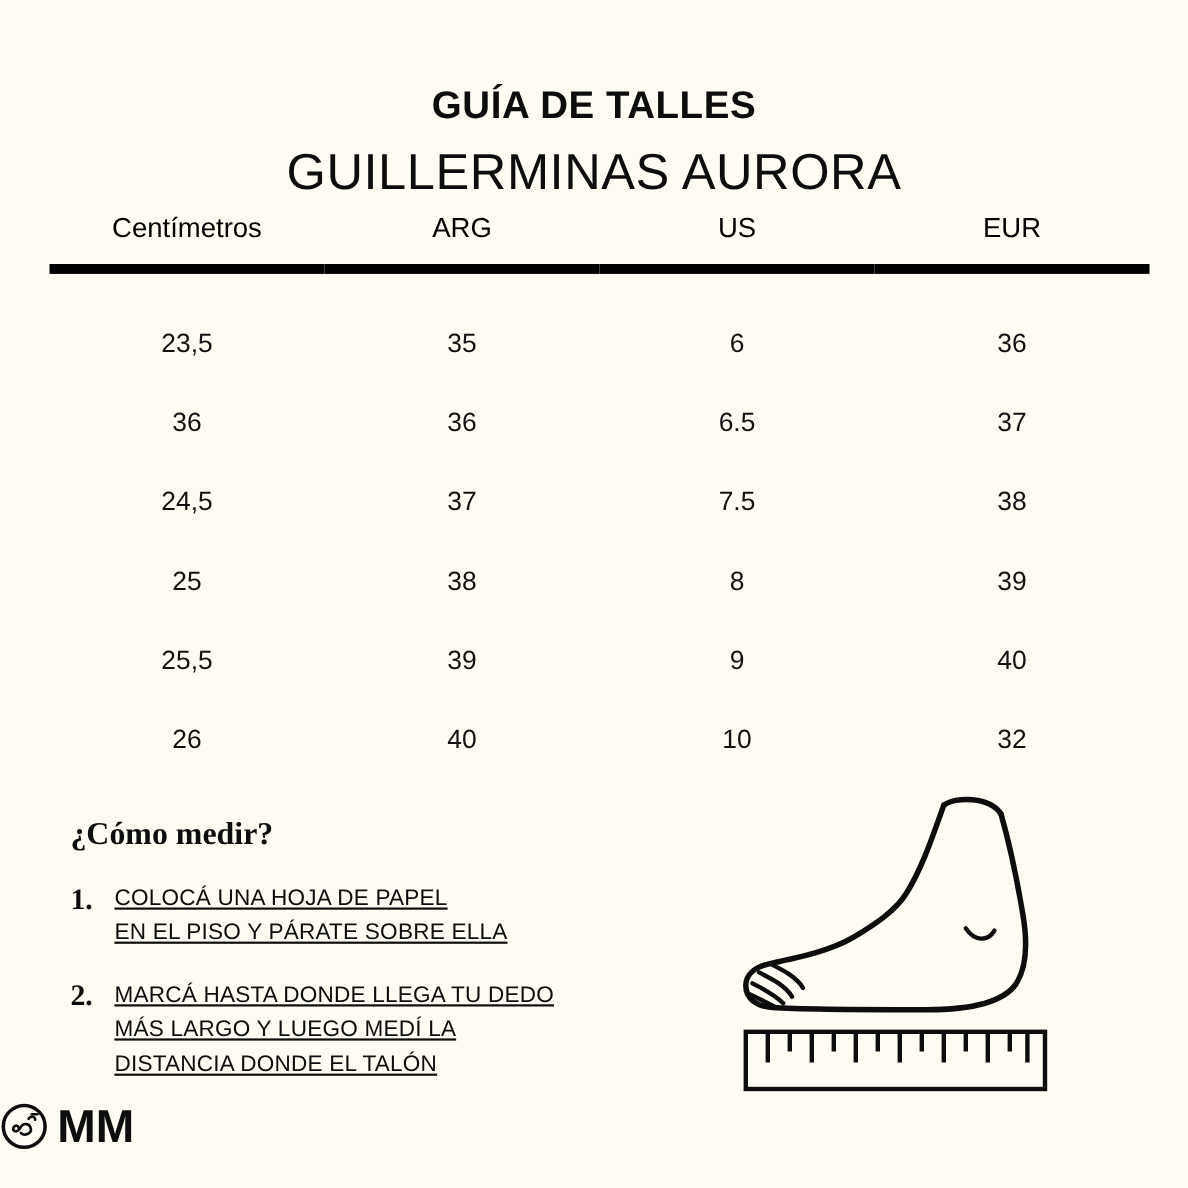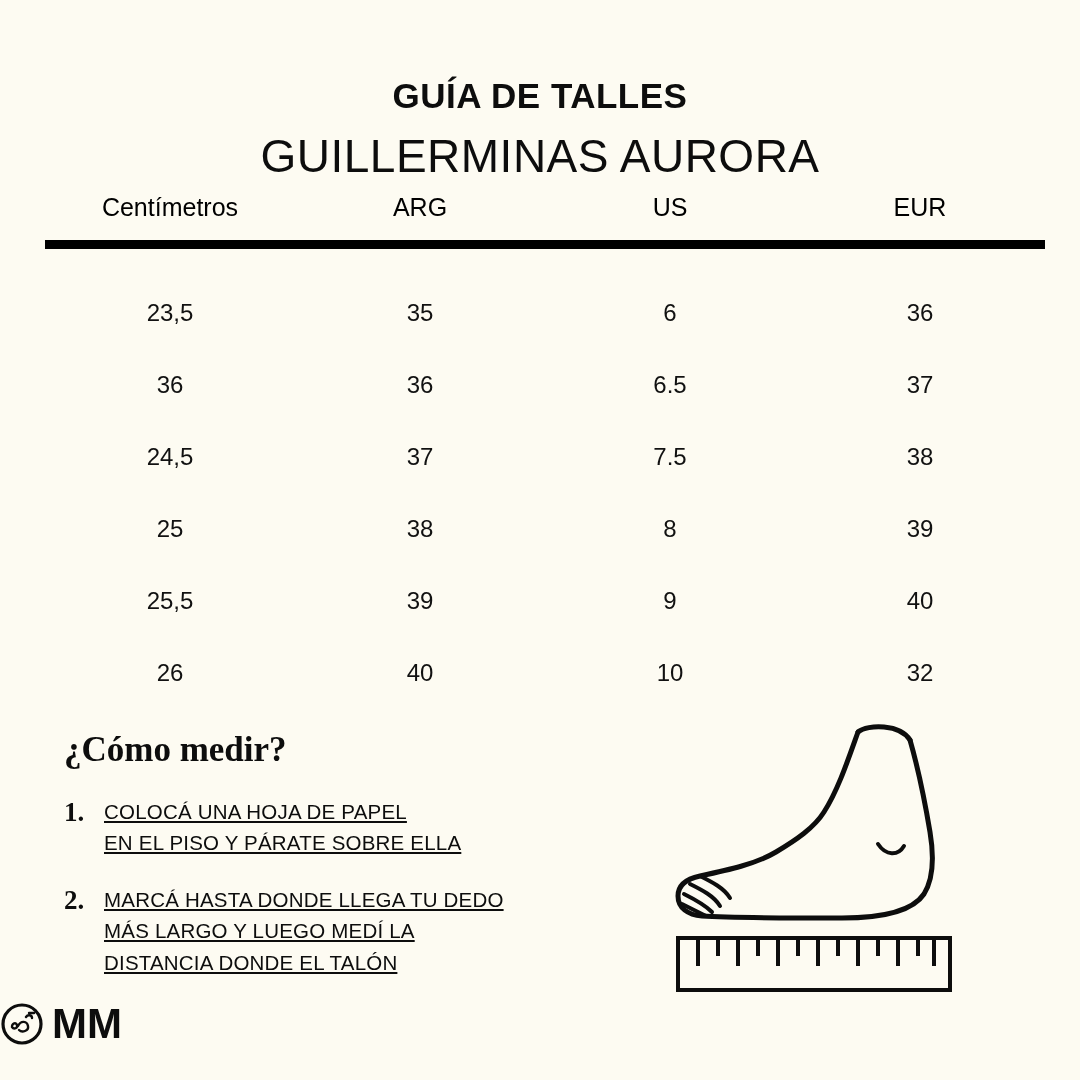--- a/index.html
+++ b/index.html
@@ -91,22 +91,22 @@
   
   .howto {
     position: absolute;
     top: 730px;
     left: 64px;
     width: 560px;
   }
   .howto-title {
     font-family: "Liberation Serif", serif;
     font-weight: bold;
-    font-size: 35px;
-    margin: 0 0 26px 0;
+    font-size: 29px;
+    margin: 12px 0 26px 0;
   }
   .step {
     display: flex;
     align-items: flex-start;
     margin-bottom: 26px;
   }
   .step-num {
     font-family: "Liberation Serif", serif;
     font-weight: bold;
     font-size: 27px;

